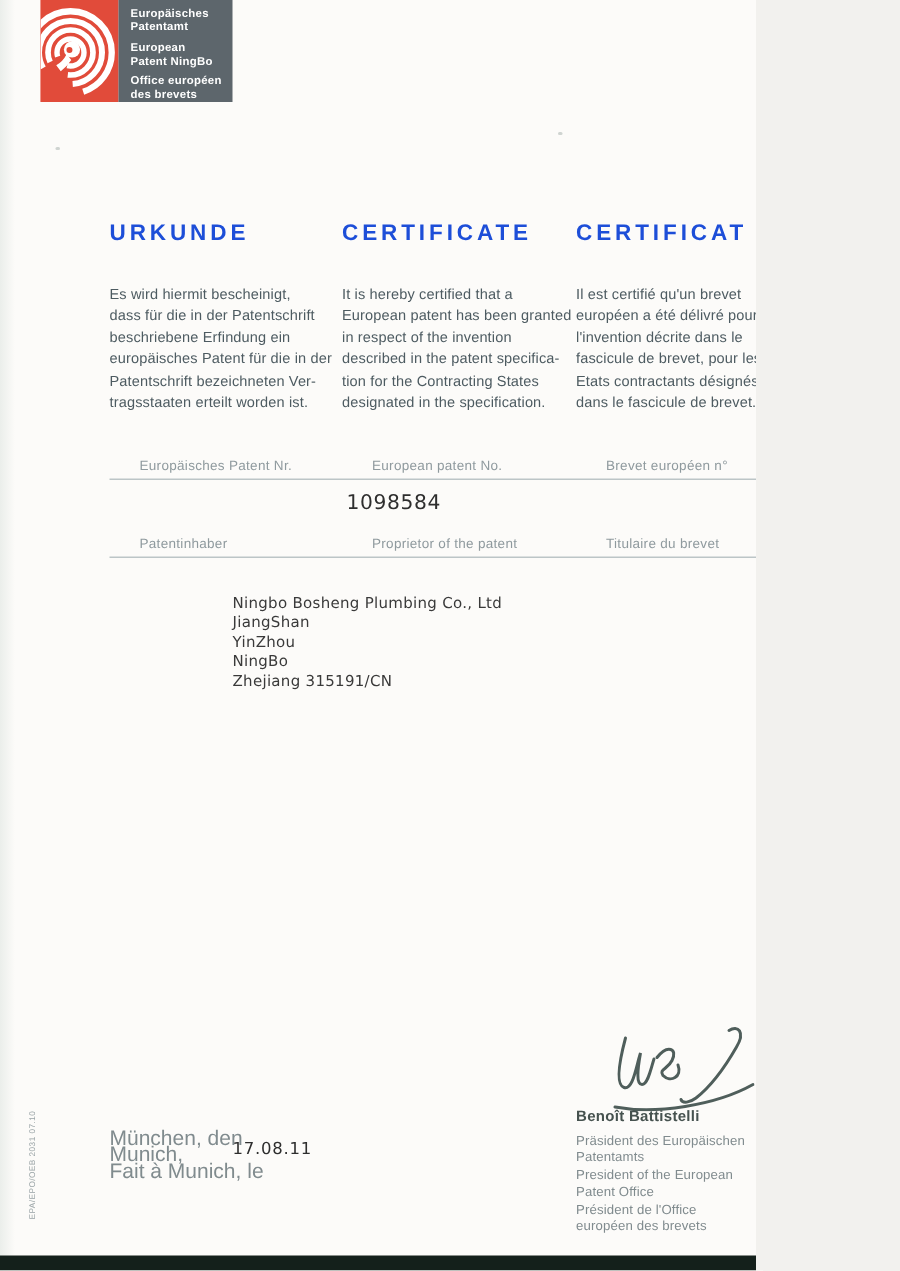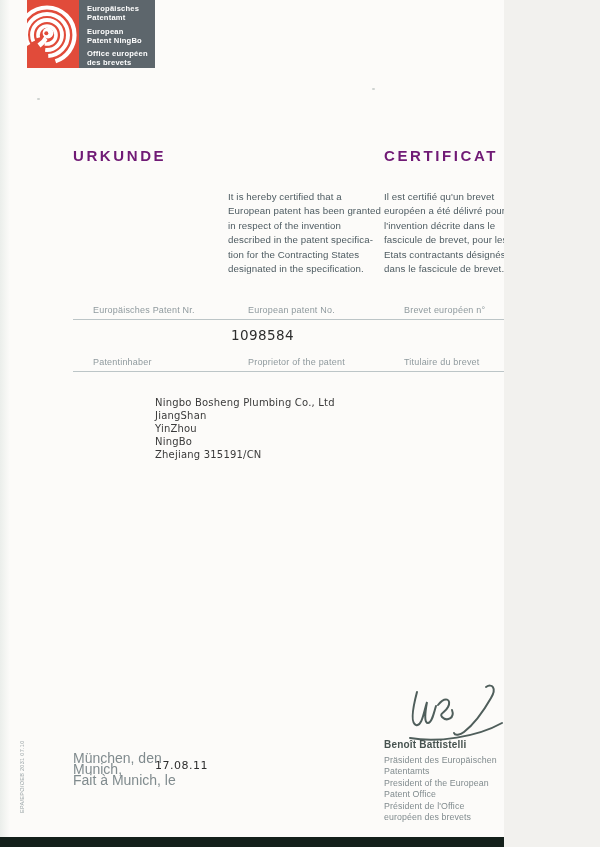--- a/index.html
+++ b/index.html
@@ -9,21 +9,21 @@
     background:linear-gradient(to right,rgba(190,205,198,0.28),rgba(190,205,198,0));pointer-events:none;}
   .prelines{white-space:pre-line;}
 
   
   .logo{position:absolute;left:27px;top:0;display:flex;}
   .logo-red{width:52px;height:68px;background:#e14b3a;overflow:hidden;}
   .logo-gray{width:76px;height:68px;background:#5d666c;box-sizing:border-box;padding:4px 4px 0 8px;}
   .org-name{color:#ffffff;font-size:7.6px;line-height:9px;font-weight:bold;letter-spacing:.2px;margin-bottom:4.5px;}
 
   
-  .col-heading{position:absolute;top:147px;font-size:15px;font-weight:bold;letter-spacing:2.6px;color:#701a75;}
+  .col-heading{position:absolute;top:147px;font-size:15px;font-weight:bold;letter-spacing:2.6px;color:#1d4ed8;}
   .col-body{position:absolute;top:190px;width:170px;font-size:9.7px;line-height:14.4px;color:#4d5b61;letter-spacing:.1px;}
   .c1{left:73px;} .c2{left:228px;} .c3{left:384px;}
 
   
   .field-label{position:absolute;font-size:9px;color:#8f9a9e;letter-spacing:.2px;padding-left:20px;}
   .rule{position:absolute;left:73px;width:461px;height:0;border-top:1px solid #bcc5c7;}
   .patent-number{position:absolute;left:231px;top:327px;font-family:"DejaVu Sans",sans-serif;
     font-size:13.5px;color:#2e2e2e;letter-spacing:.4px;}
 
   
@@ -68,22 +68,29 @@
       <div class="org-name prelines">Europäisches
 Patentamt</div>
       <div class="org-name prelines">European
 Patent NingBo</div>
       <div class="org-name prelines">Office européen
 des brevets</div>
     </div>
   </div>
 
   <div class="col-heading c1">URKUNDE</div>
+  <div class="col-heading c2">CERTIFICATE</div>
   <div class="col-heading c3">CERTIFICAT</div>
 
+  <div class="col-body c1 prelines">Es wird hiermit bescheinigt,
+dass für die in der Patentschrift
+beschriebene Erfindung ein
+europäisches Patent für die in der
+Patentschrift bezeichneten Ver-
+tragsstaaten erteilt worden ist.</div>
   <div class="col-body c2 prelines">It is hereby certified that a
 European patent has been granted
 in respect of the invention
 described in the patent specifica-
 tion for the Contracting States
 designated in the specification.</div>
   <div class="col-body c3 prelines">Il est certifié qu'un brevet
 européen a été délivré pour
 l'invention décrite dans le
 fascicule de brevet, pour les

